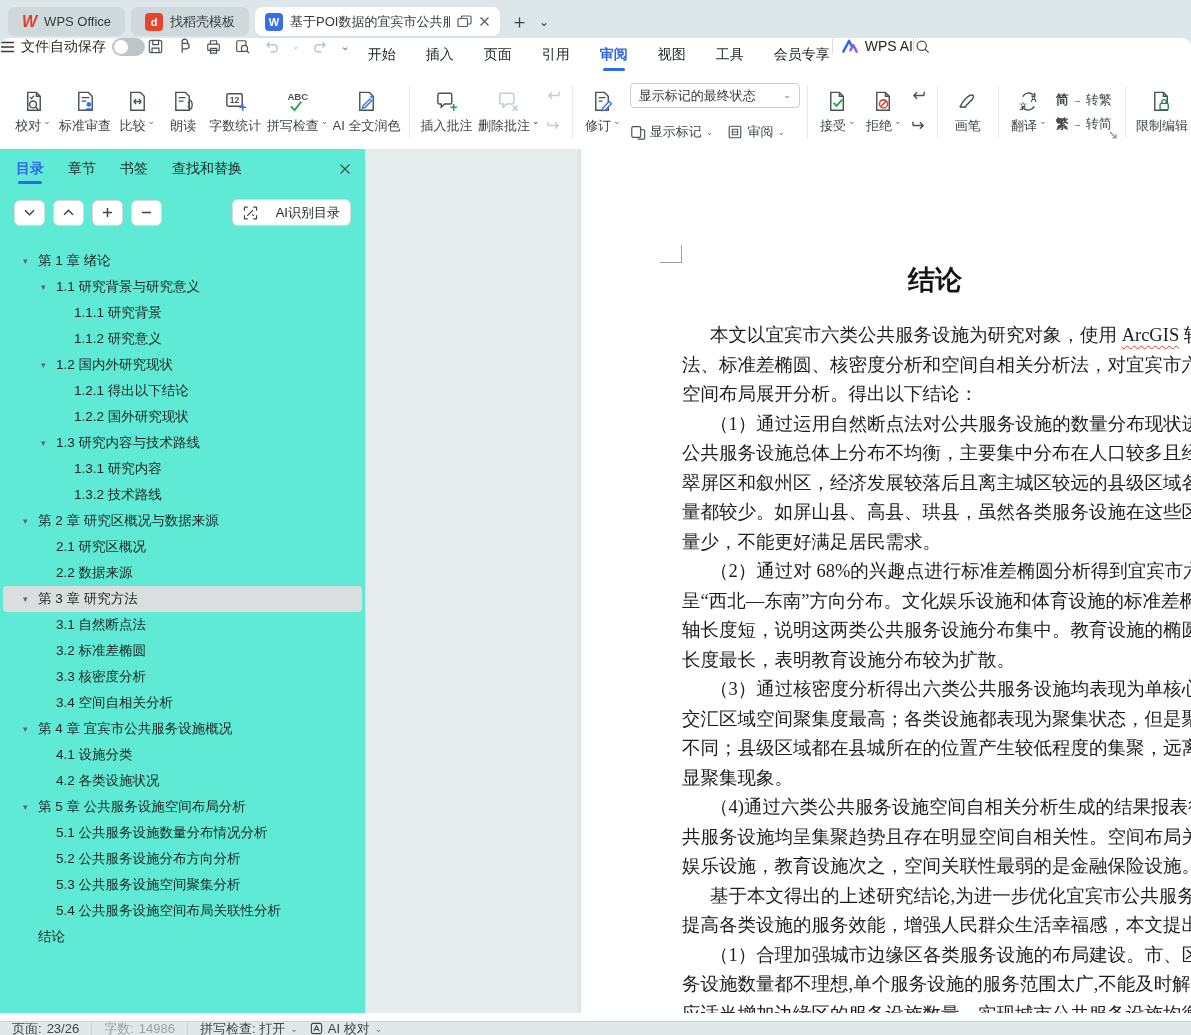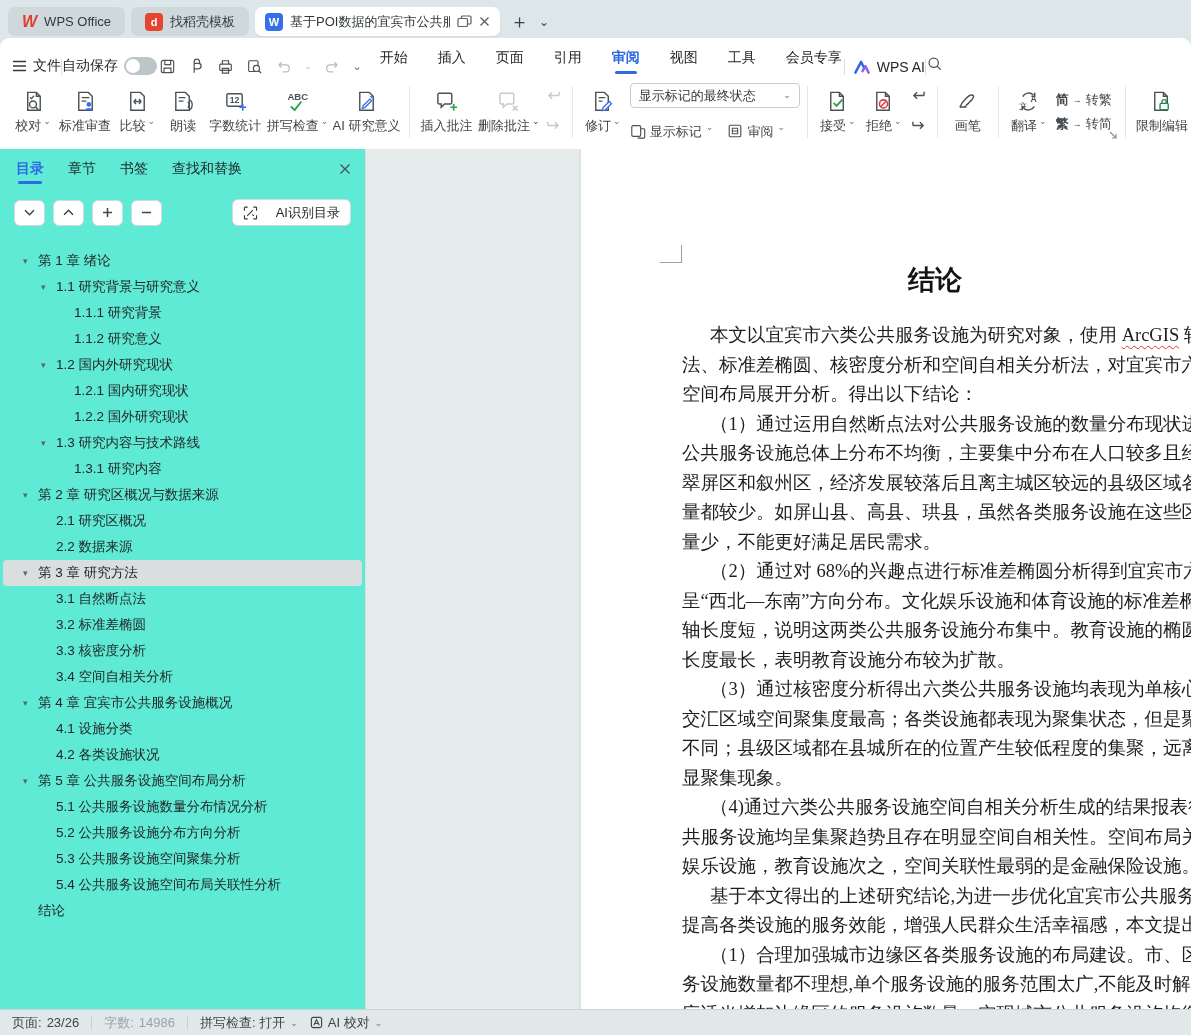--- a/index.html
+++ b/index.html
@@ -15,21 +15,21 @@
   .wdoc-ic { width:18px; height:18px; border-radius:4px; background:#3670e8; color:#fff; font-weight:700; font-size:11px; display:grid; place-items:center; }
   .tab .title { max-width:160px; overflow:hidden; white-space:nowrap; }
   .tab-ic { display:flex; align-items:center; color:#5a6064; }
   .tb-plus { font-size:19px; color:#3a4043; padding:0 4px; }
   .tb-chev { font-size:12px; color:#3a4043; }
 
   
   .app { position:absolute; left:0; top:38px; width:1191px; height:997px; background:#fff; border-radius:9px 9px 0 0; overflow:hidden; }
 
   
-  .menubar { height:37px; display:flex; align-items:flex-end; padding:0 12px; font-size:14px; }
+  .menubar { height:37px; display:flex; align-items:flex-start; padding:0 0; font-size:14px; }
   .mfile { display:flex; align-items:center; gap:6px; color:#24282a; }
   .mdiv { width:1px; height:16px; background:#d8dddf; }
   .autosave { display:flex; align-items:center; gap:6px; color:#24282a; }
   .toggle { width:33px; height:18px; border-radius:9px; background:#bcc5c7; position:relative; }
   .toggle .knob { position:absolute; left:2px; top:2px; width:14px; height:14px; border-radius:50%; background:#fff; }
   .qicons { display:flex; align-items:center; gap:12px; margin:0 2px; }
   .qicons svg { display:block; }
   .menus { display:flex; align-items:center; gap:26px; margin-left:14px; }
   .mitem { position:relative; padding:8px 2px; color:#24282a; cursor:default; }
   .mitem.active { color:#2f6ae4; font-weight:bold; }
@@ -40,21 +40,21 @@
   .ribbon { height:74px; display:flex; align-items:center; padding-left:10px; white-space:nowrap; }
   .rbtn { display:flex; flex-direction:column; align-items:center; justify-content:center; gap:3px; padding:0 7px; font-size:13px; color:#41464a; min-width:46px; }
   .rbtn .lbl { display:flex; align-items:flex-start; gap:2px; }
   .chev { font-size:9px; color:#6b7073; line-height:1; }
   .rbtn.disabled, .rbtn.disabled .chev { color:#404040; }
   .vsep { width:1px; height:52px; background:#e4e8e9; margin:0 7px; flex:none; }
   .navcol { display:flex; flex-direction:column; gap:9px; margin:0 3px; }
   .revcol { display:flex; flex-direction:column; gap:15px; margin-left:4px; }
   .dropdown { height:25px; width:170px; border:1px solid #c7ced0; border-radius:4px; background:#fff; display:flex; align-items:center; justify-content:space-between; padding:0 8px; font-size:13px; color:#34393c; }
   .smallrow { display:flex; gap:14px; align-items:center; }
-  .sbtn { display:flex; align-items:flex-start; gap:4px; font-size:13px; color:#41464a; }
+  .sbtn { display:flex; align-items:center; gap:4px; font-size:13px; color:#41464a; }
   .zcol { display:flex; flex-direction:column; gap:6px; margin-left:4px; }
   .zrow { display:flex; align-items:center; gap:4px; font-size:13px; color:#41464a; }
   .zglyph { font-weight:bold; }
   .zarr { font-size:9px; color:#41464a; }
   .launcher { align-self:flex-end; margin:0 0 5px -4px; }
 
   
   .main { position:absolute; top:111px; left:0; width:1191px; height:864px; display:flex; }
   .sidebar { width:366px; flex:none; background:#5eead4; border-right:1px solid #d9e0e0; position:relative; }
   .side-tabs { display:flex; align-items:center; gap:24px; padding:10px 14px 0 16px; font-size:14px; height:38px; }
@@ -80,21 +80,21 @@
   .docarea { flex:1; background:#e5eceb; position:relative; overflow:hidden; }
   .page { position:absolute; left:215px; top:0; width:720px; height:100%; background:#fff; box-shadow:0 0 5px rgba(0,0,0,.10); }
   .corner-mark { position:absolute; left:79px; top:96px; width:22px; height:18px; border-right:1px solid #9aa0a3; border-bottom:1px solid #9aa0a3; }
   .doc-title { margin-top:113px; width:708px; text-align:center; font-family:"Liberation Serif", serif; font-size:27px; font-weight:bold; color:#141414; line-height:36px; }
   .doc-lines { margin-top:23px; margin-left:101px; }
   .dline { height:29.5px; line-height:29.5px; white-space:nowrap; font-family:"Liberation Serif", serif; font-size:18.5px; color:#1d1d1d; }
   .dline.ind { text-indent:28px; }
   .squiggle { text-decoration:underline wavy #d93a2f; text-decoration-thickness:1px; text-underline-offset:4px; }
 
   
-  .statusbar { position:absolute; left:0; bottom:0; width:1191px; height:26px; background:#e0e8e9; border-top:1px solid #ccd5d6; display:flex; align-items:center; gap:12px; padding:0 12px; font-size:13px; color:#3f4446; }
+  .statusbar { position:absolute; left:0; bottom:0; width:1191px; height:14px; background:#e0e8e9; border-top:1px solid #ccd5d6; display:flex; align-items:center; gap:12px; padding:0 12px; font-size:13px; color:#3f4446; }
   .sdiv { width:1px; height:12px; background:#c6cfd0; }
   .muted { color:#9aa3a5; }
   .schev { font-size:9px; color:#6b7073; }
   .sitem { display:flex; align-items:center; gap:5px; }
 
   svg { flex:none; }
 </style>
 </head>
 <body>
 
@@ -270,21 +270,21 @@
           <span class="chev">⌄</span>
         </span>
     </div>
     <div class="rbtn">
       <svg width="25" height="25" viewBox="0 0 26 26">
           <path d="M6 3.5 h10 l4 4 V22 H6 z" fill="none" stroke="#4b5256" stroke-width="1.5"></path>
           <path d="M9.5 17.5 L16.5 10.5 l1.8 1.8 L11.3 19.3 l-2.6.8 z" fill="none" stroke="#3671e8" stroke-width="1.4"></path>
           <path d="M18.5 5.5 l.7 1.7 1.7.7 -1.7.7 -.7 1.7 -.7-1.7 -1.7-.7 1.7-.7 z" fill="#3671e8"></path>
         </svg>
       <span class="lbl">
-          <span>AI 研究意义</span>
+          <span>AI 全文润色</span>
         </span>
     </div>
 
     <div class="vsep"></div>
 
     <div class="rbtn">
       <svg width="25" height="25" viewBox="0 0 26 26">
           <path d="M4 6 a1.5 1.5 0 0 1 1.5-1.5 H17 a1.5 1.5 0 0 1 1.5 1.5 v8 a1.5 1.5 0 0 1-1.5 1.5 H11 l-3.5 3.5 V15.5 H5.5 A1.5 1.5 0 0 1 4 14 z" fill="none" stroke="#4b5256" stroke-width="1.5"></path>
           <path d="M20.5 15.5 v7 M17 19 h7" stroke="#27a44c" stroke-width="1.7"></path>
         </svg>
@@ -489,31 +489,34 @@
             <span class="tlabel">1.1.1 研究背景</span>
           </div>
           <div class="trow lv3">
             <span class="tlabel">1.1.2 研究意义</span>
           </div>
           <div class="trow lv2">
             <span class="tri">▾</span>
             <span class="tlabel">1.2 国内外研究现状</span>
           </div>
           <div class="trow lv3">
-            <span class="tlabel">1.2.1 国内研究现状</span>
+            <span class="tlabel">1.2.1 得出以下结论</span>
           </div>
           <div class="trow lv3">
             <span class="tlabel">1.2.2 国外研究现状</span>
           </div>
           <div class="trow lv2">
             <span class="tri">▾</span>
             <span class="tlabel">1.3 研究内容与技术路线</span>
           </div>
           <div class="trow lv3">
             <span class="tlabel">1.3.1 研究内容</span>
+          </div>
+          <div class="trow lv3">
+            <span class="tlabel">1.3.2 技术路线</span>
           </div>
           <div class="trow lv1">
             <span class="tri">▾</span>
             <span class="tlabel">第 2 章 研究区概况与数据来源</span>
           </div>
           <div class="trow lv2">
             <span class="tlabel">2.1 研究区概况</span>
           </div>
           <div class="trow lv2">
             <span class="tlabel">2.2 数据来源</span>

